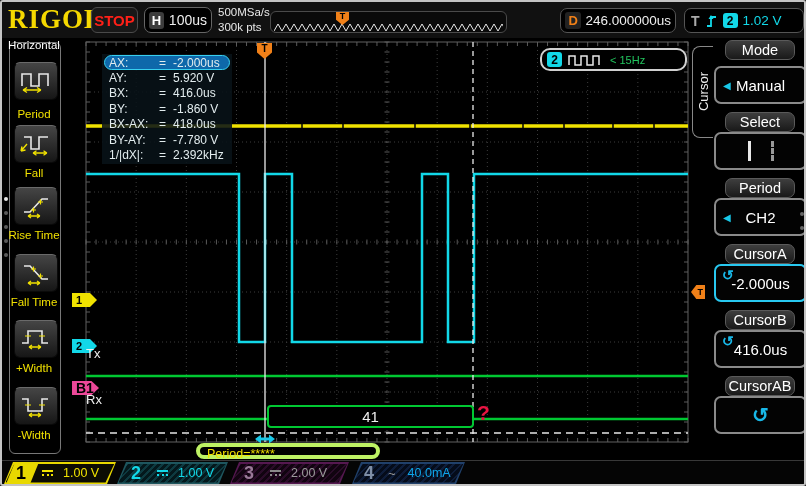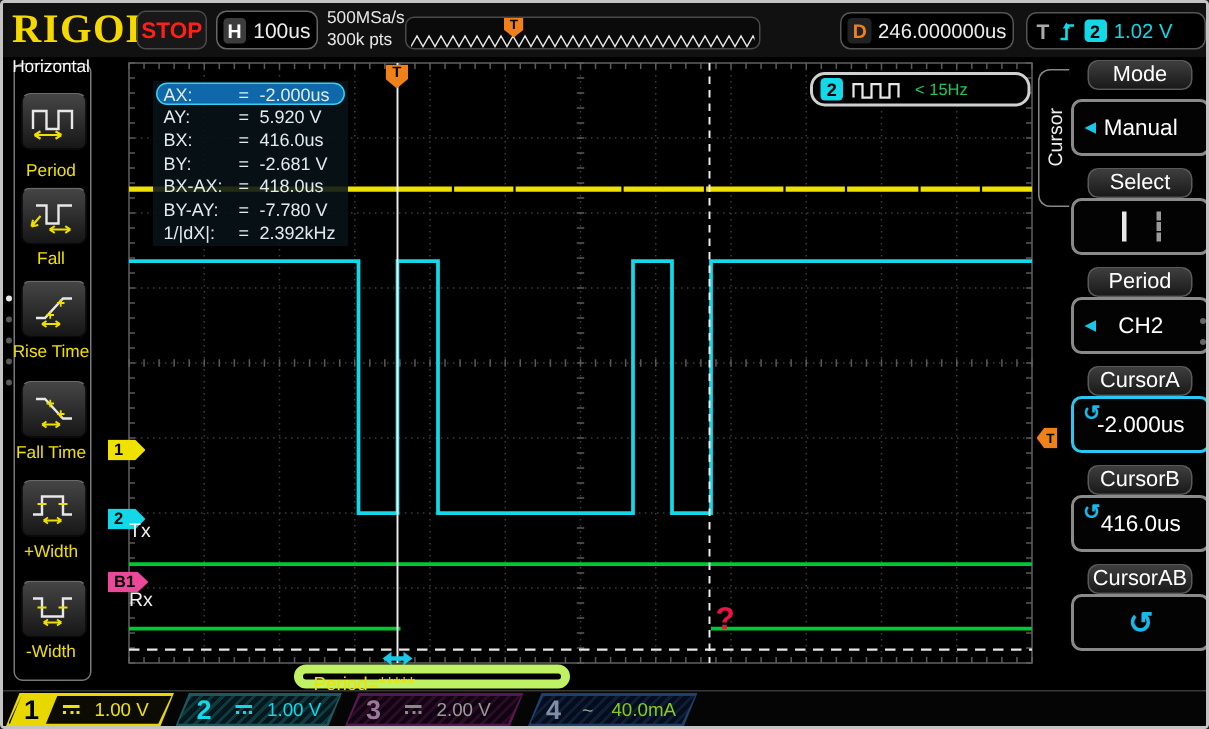--- a/index.html
+++ b/index.html
@@ -87,21 +87,21 @@
     clip-path:polygon(0 50%,38% 0,100% 0,100% 100%,38% 100%); color:#000; font-size:9px; font-weight:bold;
     text-align:right; line-height:14px; padding-right:2px; }
   .chtag { position:absolute; left:70px; width:25px; height:14px; color:#000; font-size:11px; font-weight:bold;
     clip-path:polygon(0 0,72% 0,100% 50%,72% 100%,0 100%); text-align:left; padding-left:4px; line-height:14px; }
   #lab-tx, #lab-rx { position:absolute; left:84px; color:#f0f0f0; font-size:13px; }
   #decode-box { position:absolute; left:265px; top:403px; width:207px; height:23px; background:#000;
     border:2px solid #00c832; border-radius:4px; color:#eee; font-size:15px;
     display:flex; align-items:center; justify-content:center; }
   #decode-err { position:absolute; left:475px; top:399px; color:#e81442; font-size:21px; font-weight:bold; }
   
-  .stat-box { position:absolute; top:441px; height:16px; background:#000; border:6px solid #bef264;
+  .stat-box { position:absolute; top:441px; height:16px; background:#000; border:4px solid #bef264;
     border-radius:8px; color:#f0e000; font-size:12.5px; line-height:14px; padding-left:7px; }
   #chanbar { position:absolute; left:0; top:458px; width:806px; height:24px; background:#050505;
     border-top:1px solid #383838; }
   .zone { position:absolute; top:1px; height:22px; }
   .zone .outer { position:absolute; inset:0; clip-path:polygon(9px 0,100% 0,calc(100% - 9px) 100%,0 100%); }
   .zone .inner { position:absolute; inset:1.5px; clip-path:polygon(9px 0,100% 0,calc(100% - 9px) 100%,0 100%); }
   .zone .content { position:absolute; inset:0; display:flex; align-items:center; }
   .chnum { font-size:18px; font-weight:bold; line-height:20px; }
   .dc-icon { display:inline-block; width:11px; }
   .dc-icon i { display:block; height:0; }
@@ -567,21 +567,21 @@
       <span class="mval">5.920 V</span>
     </div>
     <div class="mrow">
       <span class="mlab">BX:</span>
       <span class="meq">=</span>
       <span class="mval">416.0us</span>
     </div>
     <div class="mrow">
       <span class="mlab">BY:</span>
       <span class="meq">=</span>
-      <span class="mval">-2.681 V</span>
+      <span class="mval">-1.860 V</span>
     </div>
     <div class="mrow">
       <span class="mlab">BX-AX:</span>
       <span class="meq">=</span>
       <span class="mval">418.0us</span>
     </div>
     <div class="mrow">
       <span class="mlab">BY-AY:</span>
       <span class="meq">=</span>
       <span class="mval">-7.780 V</span>
@@ -598,23 +598,24 @@
     <svg width="36" height="12">
       <path d="M1,11 V2 h6 V11 h6 V2 h6 V11 h6 V2 h6 V11" stroke="#e8e8e8" stroke-width="1.5" fill="none"></path>
     </svg>
     <span id="freq-val">&lt; 15Hz</span>
   </div>
 
   <div id="trig-arrow">T</div>
   <div id="trig-level-marker">T</div>
   <div class="chtag" style="top:291px;background:#f0e200">1</div>
   <div class="chtag" style="top:337px;background:#12d8e8">2</div>
-  <div class="chtag" style="top:379px;background:#ec4899;font-size:11px;width:27px">B1</div>
+  <div class="chtag" style="top:379px;background:#ec4899;font-size:14px;width:27px">B1</div>
   <div id="lab-tx" style="top:344px">Tx</div>
   <div id="lab-rx" style="top:390px">Rx</div>
+  <div id="decode-box">41</div>
   <div id="decode-err">?</div>
 
   <div id="cursor-tab">
     <span>Cursor</span>
   </div>
 
   <div class="rlab" style="top:38px">Mode</div>
   <div class="rbox" style="top:64px">
     <span class="tri">◀</span>
     <span>Manual</span>
@@ -691,18 +692,18 @@
           </span>
         <span class="chscale" style="position:relative;left:40px;color:#9a9a9a">2.00 V</span>
       </div>
     </div>
     <div class="zone" style="left:350px;width:113px">
       <div class="outer" style="background:#20406a"></div>
       <div class="inner" style="background:repeating-linear-gradient(135deg,#0e1d3a 0 2px,#050c1a 2px 5px)"></div>
       <div class="content">
         <span class="chnum" style="position:relative;left:12px;color:#7e8ea6">4</span>
         <span style="position:relative;left:26px;color:#9a9a9a;font-size:13px">~</span>
-        <span class="chscale" style="position:relative;left:38px;color:#84cc16">40.0mA</span>
+        <span class="chscale" style="position:relative;left:38px;color:#0ea5e9">40.0mA</span>
       </div>
     </div>
 
   </div>
 </div>
 
 </body></html>

